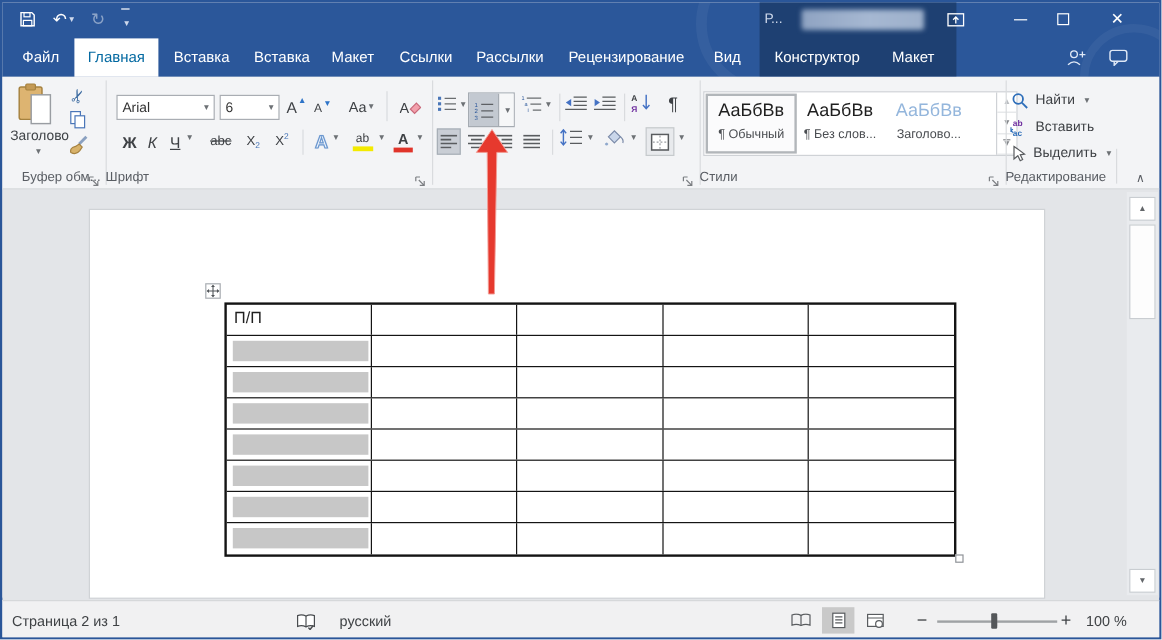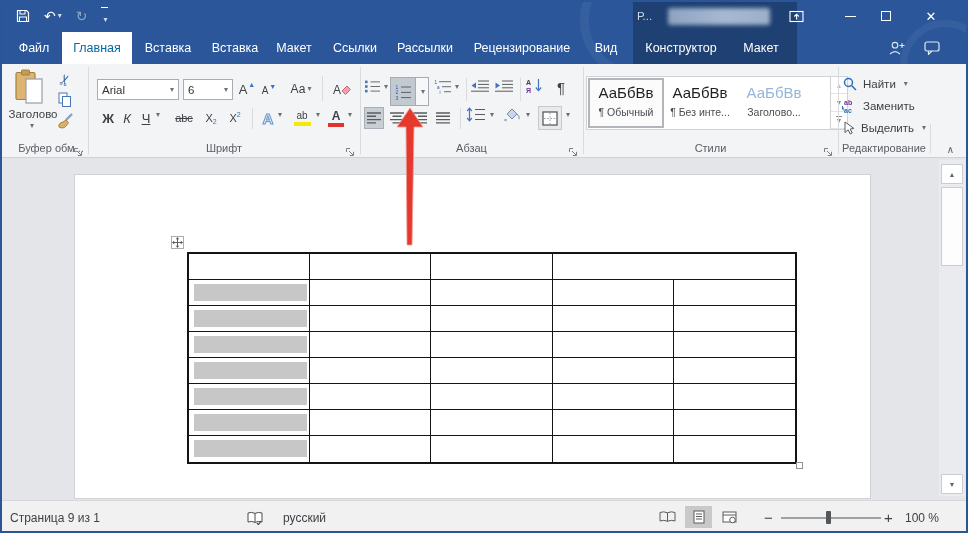--- a/index.html
+++ b/index.html
@@ -30,21 +30,21 @@
   
   .tabrow{position:absolute;top:30px;left:-2px;right:-2px;height:32px}
   .tab{position:absolute;top:0;height:32px;display:flex;align-items:center;justify-content:center;
        font-size:12.5px;color:#fff;white-space:nowrap;cursor:default}
   .tab.active{background:#fff;color:#0369a1}
   .bulb-wrap{position:absolute;left:805px;top:0;height:32px;display:flex;align-items:center;gap:6px;color:#b9c6de;font-size:12px}
 
   
   .ribbon{position:absolute;top:62px;left:-2px;right:-2px;height:94px;background:#f3f4f6;border-bottom:1px solid #cfd2d5;color:#3f4347}
   .grp{position:absolute;top:0;bottom:0}
-  .grp-label{position:absolute;bottom:3px;left:0;right:0;text-align:center;font-size:11px;color:#595d63;white-space:nowrap}
+  .grp-label{position:absolute;bottom:3px;left:0;right:0;text-align:left;font-size:11px;color:#595d63;white-space:nowrap}
   .launcher{position:absolute;right:5px;bottom:4px;width:10px;height:10px}
   .vdiv{position:absolute;top:3px;bottom:3px;width:1px;background:#d9dbde}
   .rbtn{position:absolute;display:flex;align-items:center;justify-content:center;cursor:default}
   .combo{position:absolute;height:21px;background:#fff;border:1px solid #a9adb3;display:flex;align-items:center;
          font-size:11.5px;padding:0 4px;color:#333}
   .combo .car{margin-left:auto}
   .glyph{font-size:12px;color:#3e4145}
   .sel-grey{background:#c9ced5;border:1px solid #a8afb7}
   .numbox{position:absolute;left:30px;top:13px;width:39px;height:29px;border:1px solid #a5abb2;display:flex}
   .numbox .ip{width:24px;background:#c3c9d1;display:flex;align-items:center;justify-content:center}
@@ -382,36 +382,35 @@
         </div>
       <div class="rbtn" style="left:178px;top:42px;width:24px;height:24px;background:#e8eaed;border:1px solid #c6cacd">
         <svg width="16" height="15" viewBox="0 0 16 15">
             <rect x="1" y="1" width="14" height="13" fill="#fff" stroke="#595c5f" stroke-width="1.3"></rect>
             <path d="M8 2 V13 M2 7.5 H14" stroke="#9a9da1" stroke-dasharray="1.6 1.6"></path>
           </svg>
       </div>
       <div class="rbtn" style="left:204px;top:47px">
           <span class="car">▾</span>
         </div>
-      <div class="grp-label">Абзац</div>
       <span class="launcher"><svg width="10" height="10" viewBox="0 0 10 10">
             <path d="M1.5 1.5 H5 M1.5 1.5 V5 M4 4 L8 8 M8.5 4.8 V8.5 H4.8" fill="none" stroke="#7b7e82"></path>
           </svg></span>
     </div>
     <div class="vdiv" style="left:583px"></div>
 
     <div class="grp" style="left:583px;width:255px">
       <div class="gal">
         <div class="stylecard selected" style="left:3px">
           <div class="samp">АаБбВв</div>
           <div class="lbl">¶ Обычный</div>
         </div>
         <div class="stylecard" style="left:77px">
           <div class="samp">АаБбВв</div>
-          <div class="lbl">¶ Без инте...</div>
+          <div class="lbl">¶ Без слов...</div>
         </div>
         <div class="stylecard head" style="left:151px">
           <div class="samp">АаБбВв</div>
           <div class="lbl">Заголово...</div>
         </div>
         <div class="galscroll">
           <div>
               <span style="color:#b9bcc0">▲</span>
             </div>
           <div>
@@ -437,21 +436,21 @@
           </svg>
         <span>Найти</span>
         <span class="car">▾</span>
       </div>
       <div class="ed-row" style="top:33px;left:3px">
         <svg width="16" height="16" viewBox="0 0 16 16">
             <text x="3" y="7" font-size="7" font-weight="bold" fill="#7030a0" font-family="Liberation Sans">ab</text>
             <text x="3" y="15" font-size="7" font-weight="bold" fill="#2f6fba" font-family="Liberation Sans">ac</text>
             <path d="M1.5 8 v3 l1.6 -1.4 M1.5 11 l1.6 1.4" fill="none" stroke="#2f6fba"></path>
           </svg>
-        <span>Заменить</span>
+        <span>Вставить</span>
       </div>
       <div class="ed-row" style="top:55px;left:5px">
         <svg width="12" height="14" viewBox="0 0 12 14">
             <path d="M2 1 L2 11.5 L5.2 8.8 L7.2 13 L9.2 12 L7.2 8 L10.8 7.4 Z" fill="#fff" stroke="#595c5f"></path>
           </svg>
         <span>Выделить</span>
         <span class="car">▾</span>
       </div>
       <div class="grp-label">Редактирование</div>
     </div>
@@ -462,20 +461,21 @@
   <div class="docarea">
     <div class="page">
       <div class="tblhandle">
         <svg width="11" height="11" viewBox="0 0 12 12">
             <path d="M6 1.6 V10.4 M1.6 6 H10.4" stroke="#52565a"></path>
             <path d="M6 0 L4.2 2.4 H7.8z M6 12 L4.2 9.6 H7.8z M0 6 L2.4 4.2 V7.8z M12 6 L9.6 4.2 V7.8z" fill="#52565a"></path>
           </svg>
       </div>
       <div class="wtable">
         <div class="trow">
+          <div class="tcell hdr">П/П</div>
           <div class="tcell"></div>
           <div class="tcell"></div>
           <div class="tcell"></div>
           <div class="tcell"></div>
         </div>
         <div id="tbl-rows">
             <div class="trow">
               <div class="tcell">
                 <div class="selblock" style="background: rgb(199, 199, 199);"></div>
               </div>
@@ -551,21 +551,21 @@
           <span>▼</span>
         </div>
     </div>
   </div>
 
   <svg class="redarrow" width="34" height="140" viewBox="0 0 34 140">
     <polygon points="16,1 29,20 20,20 18,138 13,138 12,20 3,20" fill="#e6392e" stroke="#f19d95" stroke-width="0.8"></polygon>
   </svg>
 
   <div class="statusbar">
-    <div class="sitem" style="left:10px">Страница 9 из 1</div>
+    <div class="sitem" style="left:10px">Страница 2 из 1</div>
     <div class="sitem" style="left:247px">
       <svg width="16" height="14" viewBox="0 0 16 14">
           <path d="M1 2 Q4.5 0.6 8 2.4 Q11.5 0.6 15 2 V11 Q11.5 9.6 8 11.4 Q4.5 9.6 1 11 Z" fill="#fff" stroke="#4a4d50"></path>
           <path d="M8 2.4 V11.4" stroke="#4a4d50"></path>
           <path d="M10 12 l1.4 1.6 l2.6 -3.4" fill="none" stroke="#4a4d50" stroke-width="1.2"></path>
         </svg>
     </div>
     <div class="sitem" style="left:283px">русский</div>
 
     <div class="viewbtn" style="left:654px">

